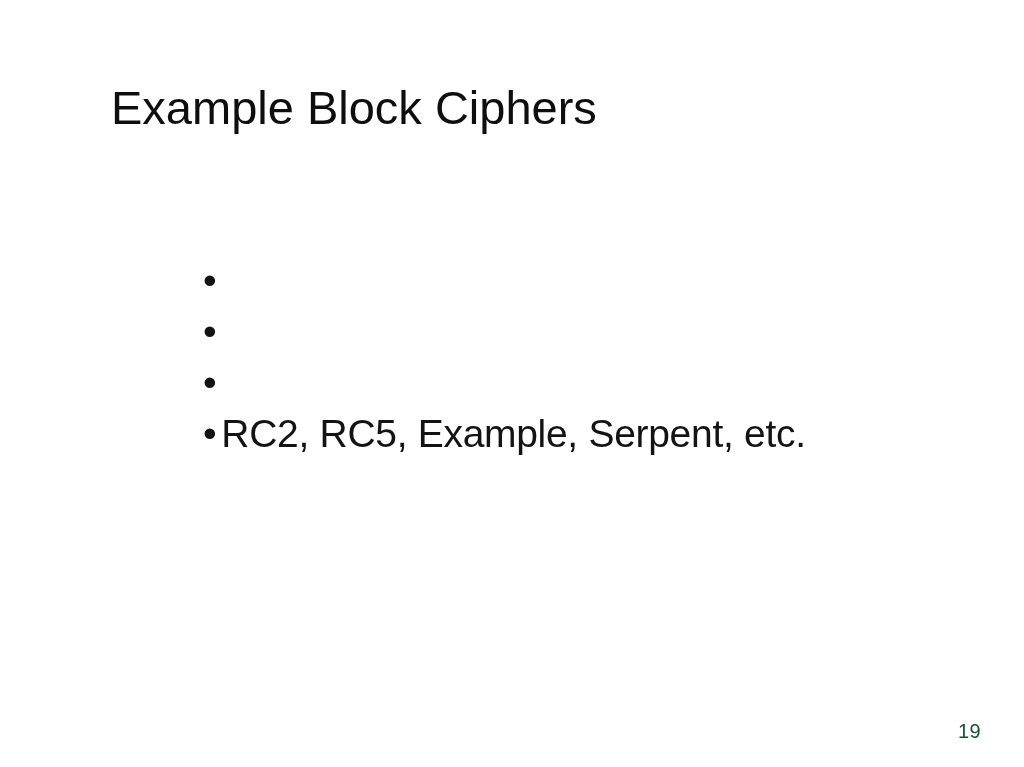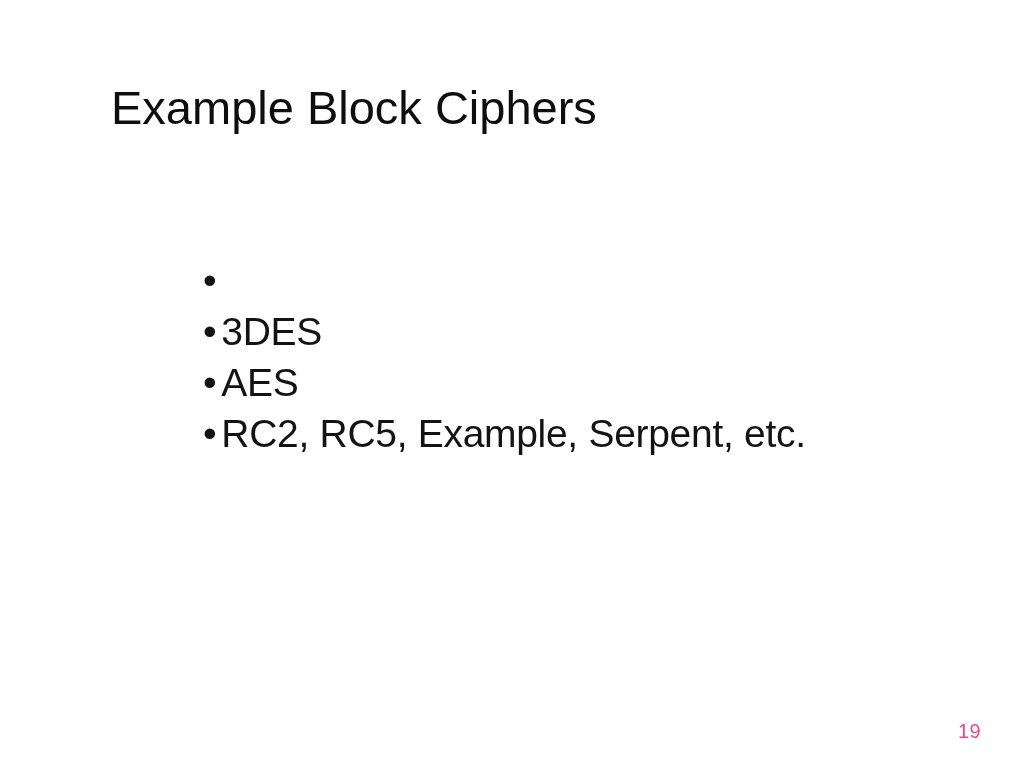--- a/index.html
+++ b/index.html
@@ -48,42 +48,40 @@
   .bullet-dot {
     display: inline-block;
     margin-right: 5px;
   }
   .page-number {
     position: absolute;
     left: 926px;
     top: 721px;
     font-size: 20px;
     line-height: 1;
-    color: #ec4899;
+    color: #14532d;
     letter-spacing: 0.5px;
   }
 </style>
 </head>
 <body>
 
 <div class="slide">
 
   <h1 class="slide-title">Example Block Ciphers</h1>
 
   <ul class="bullet-list">
     <li>
       <span class="bullet-dot">•</span>
     </li>
     <li>
       <span class="bullet-dot">•</span>
-      <span>3DES</span>
     </li>
     <li>
       <span class="bullet-dot">•</span>
-      <span>AES</span>
     </li>
     <li>
       <span class="bullet-dot">•</span>
       <span>RC2, RC5, Example, Serpent, etc.</span>
     </li>
   </ul>
 
   <div class="page-number">19</div>
 
 </div>

